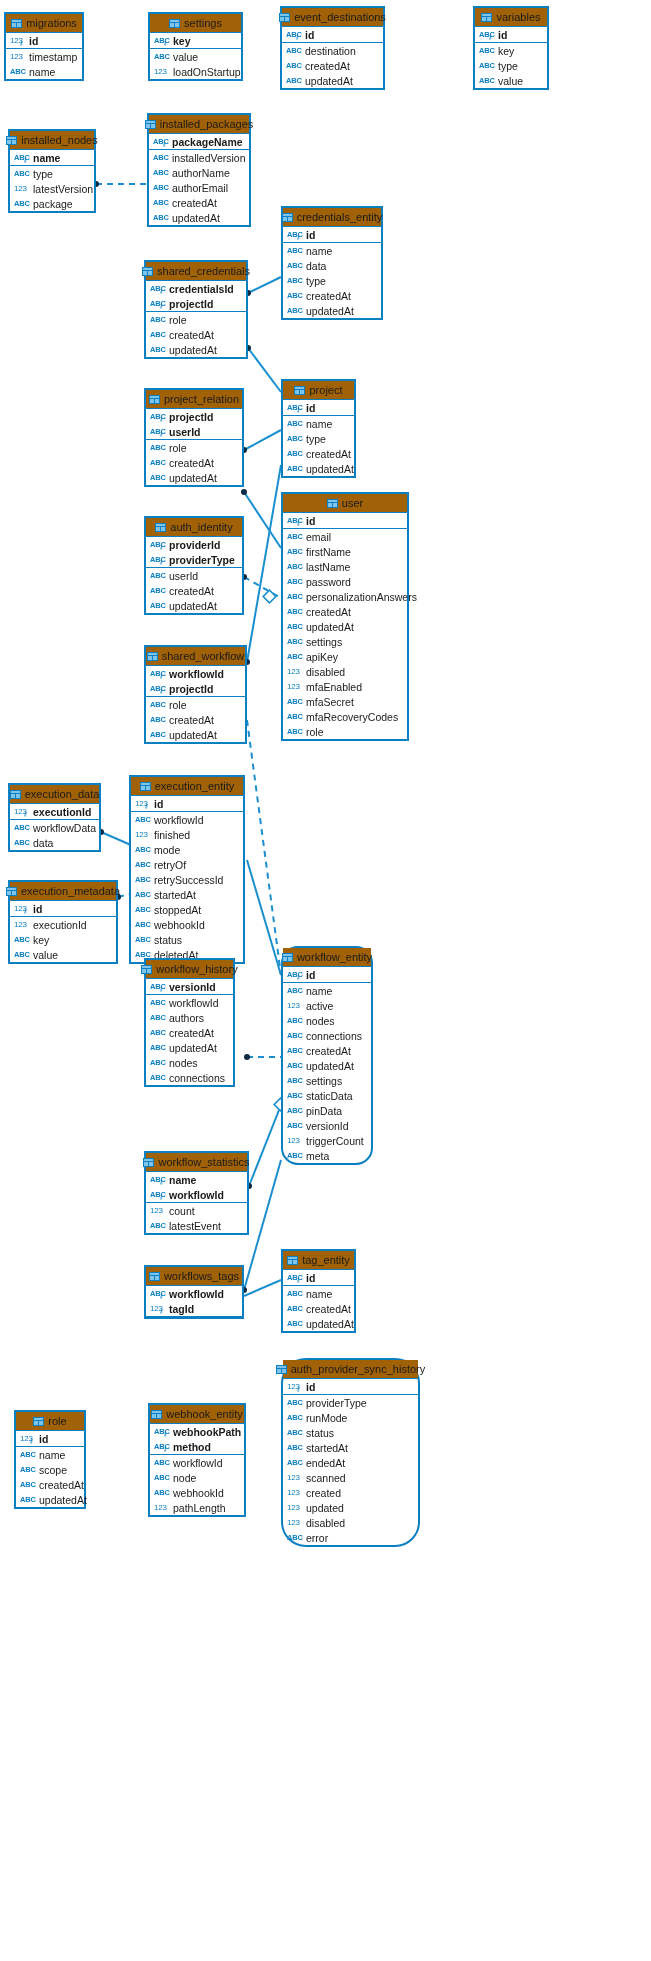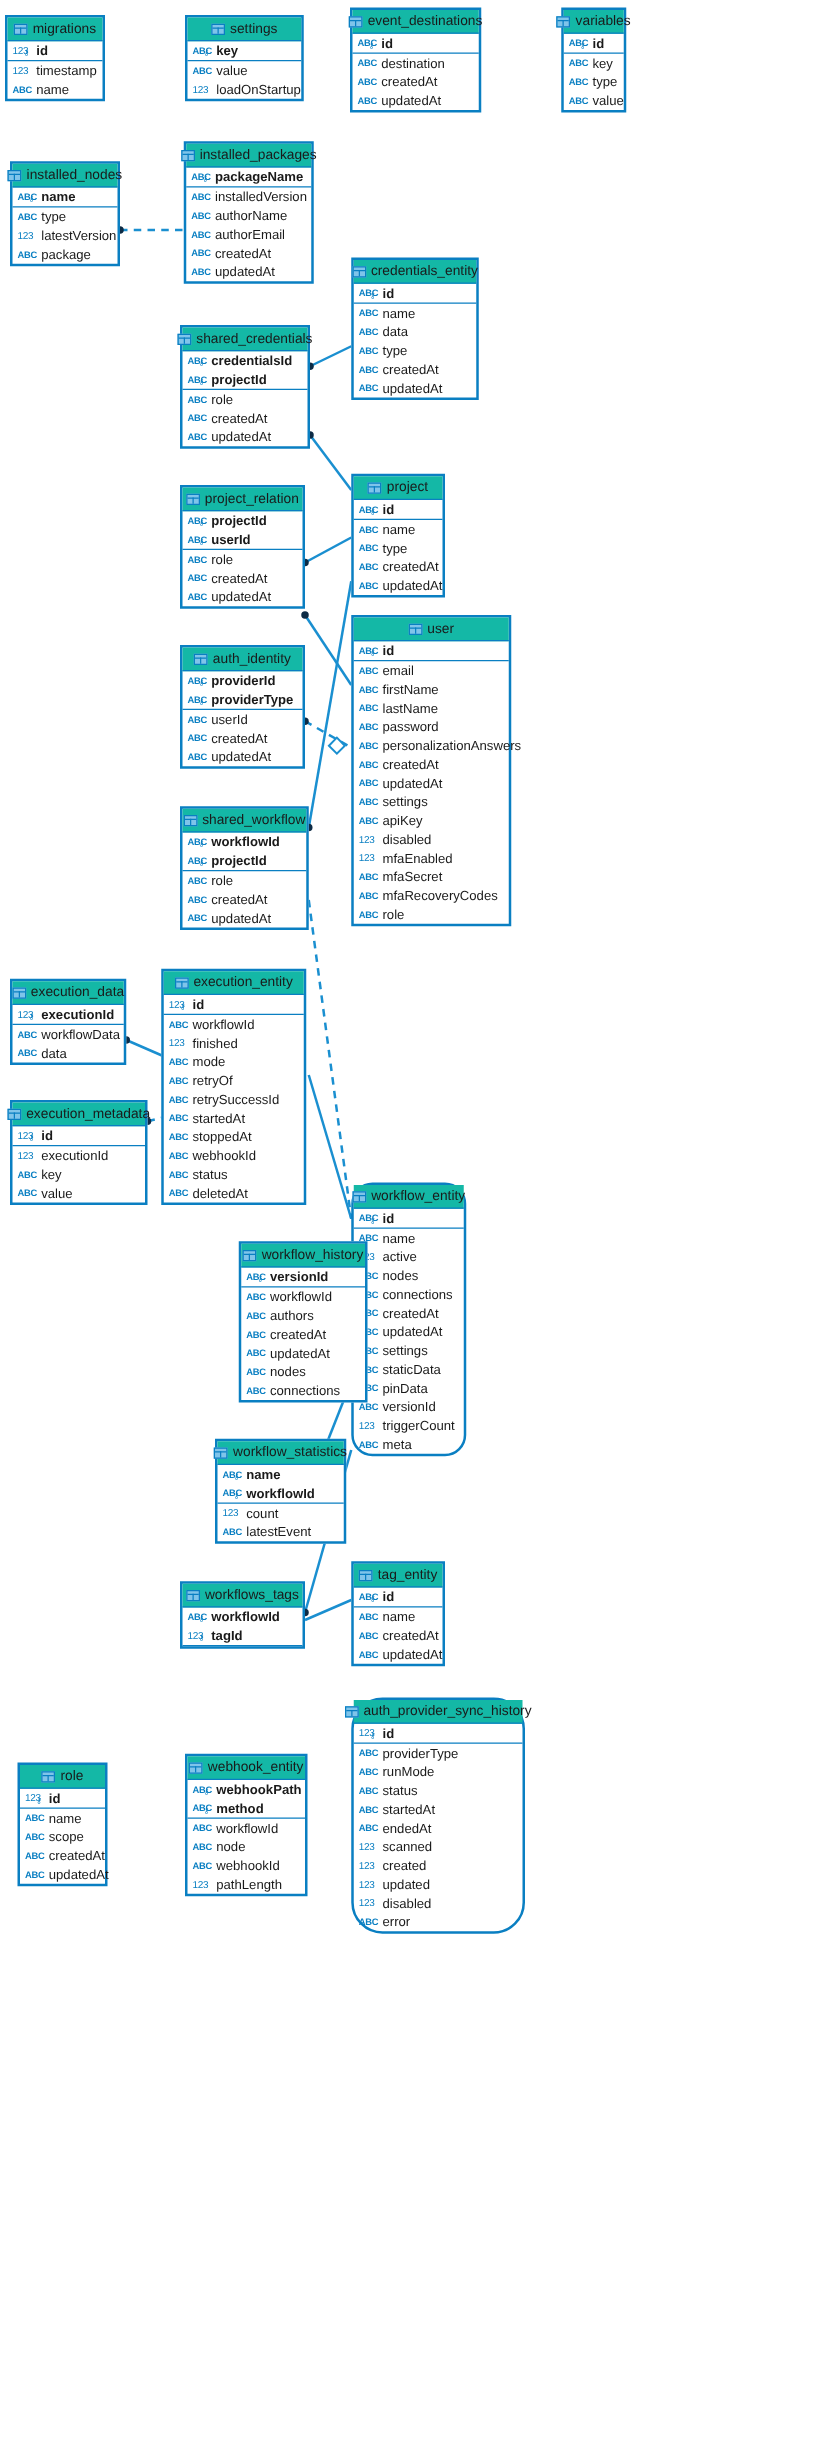--- a/index.html
+++ b/index.html
@@ -10,21 +10,21 @@
   #canvas{position:absolute;left:0;top:0;width:651px;height:1961px;}
   #edges{position:absolute;left:0;top:0;width:651px;height:1961px;pointer-events:none;}
 
   .tbl{
     position:absolute;
     border:2px solid #0a7fc2;
     background:#ffffff;
     box-sizing:border-box;
   }
   .tbl-hdr{
-    background:#14b8a6;
+    background:#a16207;
     border-bottom:1px solid #0a7fc2;
     height:19px;
     display:flex;align-items:center;justify-content:center;
     gap:4px;
     font-size:11px;
     color:#1a1a1a;
     padding:0 4px;
     box-sizing:border-box;
   }
   .tbl-hdr .tname{white-space:nowrap;}
@@ -178,21 +178,21 @@
         <div class="col">
           <span class="dtype">ABC</span>
           <span>createdAt</span>
         </div>
         <div class="col">
           <span class="dtype">ABC</span>
           <span>updatedAt</span>
         </div>
       </div>
     </div>
-    <div class="tbl" style="left: 449px; top: 6px; width: 52px;">
+    <div class="tbl" style="left: 473px; top: 6px; width: 76px;">
       <div class="tbl-hdr">
         <span class="ticon"></span>
         <span class="tname">variables</span>
       </div>
       <div class="pk-block">
         <div class="col pk">
           <span class="dtype">ABC<span class="keymark">⚷</span></span>
           <span>id</span>
         </div>
       </div>
@@ -682,21 +682,21 @@
         <div class="col">
           <span class="dtype num">123</span>
           <span>triggerCount</span>
         </div>
         <div class="col">
           <span class="dtype">ABC</span>
           <span>meta</span>
         </div>
       </div>
     </div>
-    <div class="tbl" style="left: 144px; top: 993px; width: 103px; margin-left: 47px;">
+    <div class="tbl" style="left: 144px; top: 958px; width: 91px;">
       <div class="tbl-hdr">
         <span class="ticon"></span>
         <span class="tname">workflow_history</span>
       </div>
       <div class="pk-block">
         <div class="col pk">
           <span class="dtype">ABC<span class="keymark">⚷</span></span>
           <span>versionId</span>
         </div>
       </div>
@@ -720,21 +720,21 @@
         <div class="col">
           <span class="dtype">ABC</span>
           <span>nodes</span>
         </div>
         <div class="col">
           <span class="dtype">ABC</span>
           <span>connections</span>
         </div>
       </div>
     </div>
-    <div class="tbl" style="left: 144px; top: 1151px; width: 105px; margin-left: 28px;">
+    <div class="tbl" style="left: 144px; top: 1151px; width: 105px;">
       <div class="tbl-hdr">
         <span class="ticon"></span>
         <span class="tname">workflow_statistics</span>
       </div>
       <div class="pk-block">
         <div class="col pk">
           <span class="dtype">ABC<span class="keymark">⚷</span></span>
           <span>name</span>
         </div>
         <div class="col pk">

